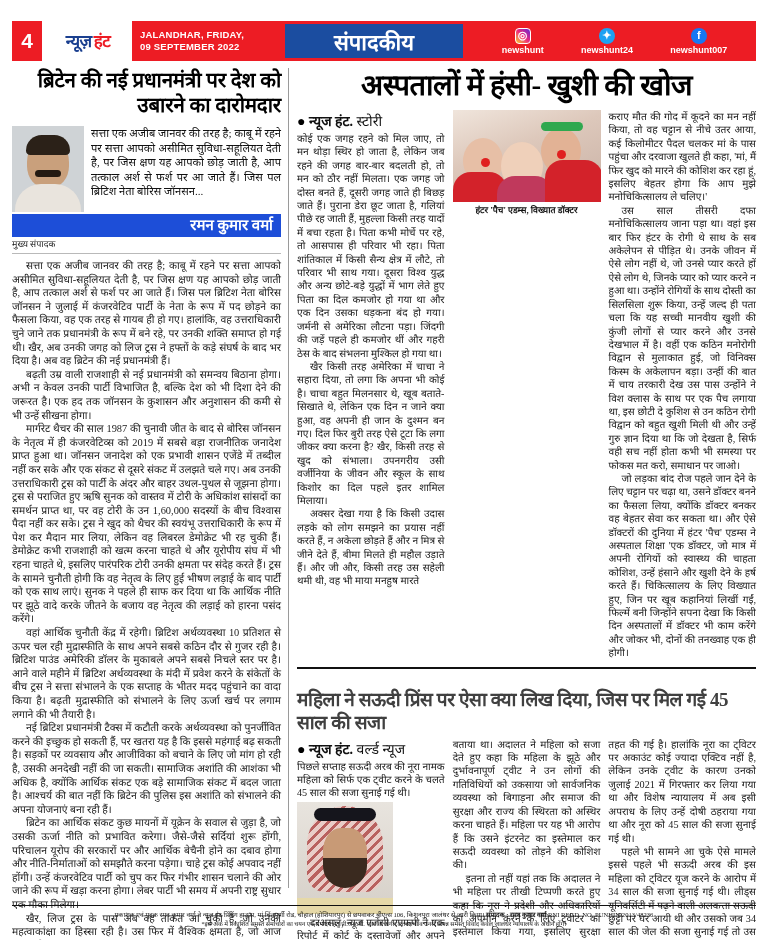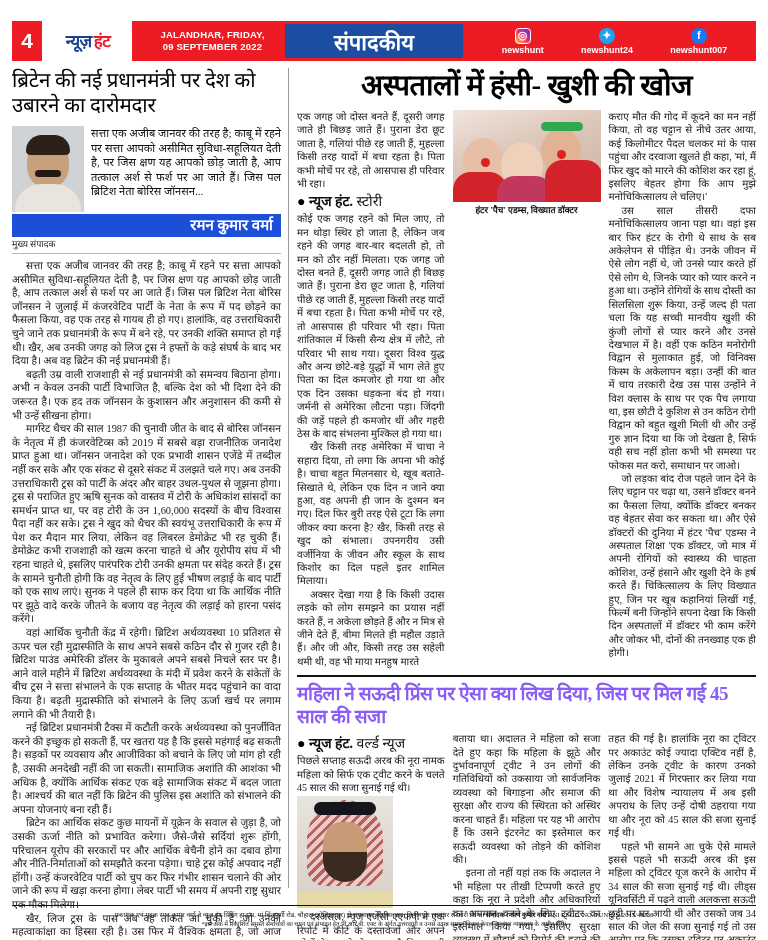--- a/index.html
+++ b/index.html
@@ -80,21 +80,20 @@
     color: #fff;
     font-family: "Liberation Sans", sans-serif;
     font-weight: bold;
     font-size: 9.5px;
     line-height: 12px;
     display: flex;
     flex-direction: column;
     justify-content: center;
     padding-left: 8px;
     letter-spacing: 0.2px;
-    text-align: center;
   }
   .section-tab {
     flex: 0 0 178px;
     background: #1b4da0;
     display: flex;
     align-items: center;
     justify-content: center;
     color: #fff;
     font-family: "Liberation Sans", sans-serif;
     font-weight: bold;
@@ -166,25 +165,25 @@
     flex: 1;
     padding-left: 8px;
     box-sizing: border-box;
     display: flex;
     flex-direction: column;
   }
 
   
   h1.edit-head {
     font-family: "Liberation Serif", serif;
-    font-weight: normal;
+    font-weight: bold;
     font-size: 20.5px;
     line-height: 25px;
     margin: 0 0 8px 0;
-    text-align: left;
+    text-align: right;
     color: #000;
     letter-spacing: -0.2px;
   }
   .author-box {
     display: flex;
     gap: 7px;
     margin-bottom: 2px;
   }
   .author-photo {
     width: 72px;
@@ -356,23 +355,23 @@
     margin: 7px 0 0 0;
   }
 
   
   .story-bottom { margin-top: 5px; }
   h2.bot-head {
     font-family: "Liberation Serif", serif;
     font-weight: bold;
     font-size: 19px;
     line-height: 23px;
-    margin: 0 0 4px 0;
+    margin: 14px 0 4px 0;
     text-align: left;
-    color: #8b5cf6;
+    color: #404040;
     letter-spacing: -0.4px;
   }
   .bot-cols {
     display: flex;
     gap: 8px;
   }
   .bot-cols .bcol { flex: 1; min-width: 0; }
   .photo-prince {
     width: 96px;
     height: 112px;
@@ -488,23 +487,20 @@
       </div>
     </div>
 
     <div class="col-right">
 
       <h1 class="top-head">अस्पतालों में हंसी- खुशी की खोज</h1>
 
       <div class="story-top">
 
         <div class="scol">
-          <div class="story-text">
-            <p class="noind">एक जगह जो दोस्त बनते हैं, दूसरी जगह जाते ही बिछड़ जाते हैं। पुराना डेरा छूट जाता है, गलियां पीछे रह जाती हैं, मुहल्ला किसी तरह यादों में बचा रहता है। पिता कभी मोर्चे पर रहे, तो आसपास ही परिवार भी रहा।</p>
-          </div>
           <div class="tagline">
             <span class="bullet">●</span>
             <span class="brandname">न्यूज हंट.</span>
             <span>स्टोरी</span>
           </div>
           <div class="story-text">
             <p class="noind">कोई एक जगह रहने को मिल जाए, तो मन थोड़ा स्थिर हो जाता है, लेकिन जब रहने की जगह बार-बार बदलती हो, तो मन को ठौर नहीं मिलता। एक जगह जो दोस्त बनते हैं, दूसरी जगह जाते ही बिछड़ जाते हैं। पुराना डेरा छूट जाता है, गलियां पीछे रह जाती हैं, मुहल्ला किसी तरह यादों में बचा रहता है। पिता कभी मोर्चे पर रहे, तो आसपास ही परिवार भी रहा। पिता शांतिकाल में किसी सैन्य क्षेत्र में लौटे, तो परिवार भी साथ गया। दूसरा विश्व युद्ध और अन्य छोटे-बड़े युद्धों में भाग लेते हुए पिता का दिल कमजोर हो गया था और एक दिन उसका धड़कना बंद हो गया। जर्मनी से अमेरिका लौटना पड़ा। जिंदगी की जड़ें पहले ही कमजोर थीं और गहरी ठेस के बाद संभलना मुश्किल हो गया था।</p>
             <p>खैर किसी तरह अमेरिका में चाचा ने सहारा दिया, तो लगा कि अपना भी कोई है। चाचा बहुत मिलनसार थे, खूब बताते-सिखाते थे, लेकिन एक दिन न जाने क्या हुआ, वह अपनी ही जान के दुश्मन बन गए। दिल फिर बुरी तरह ऐसे टूटा कि लगा जीकर क्या करना है? खैर, किसी तरह से खुद को संभाला। उपनगरीय उसी वर्जीनिया के जीवन और स्कूल के साथ किशोर का दिल पहले इतर शामिल मिलाया।</p>
             <p>अक्सर देखा गया है कि किसी उदास लड़के को लोग समझने का प्रयास नहीं करते हैं, न अकेला छोड़ते हैं और न मित्र से जीने देते हैं, बीमा मिलते ही महौल उड़ाते हैं। और जी और, किसी तरह उस सहेली थमी थी, वह भी माया मनहुष मारते</p>
           </div>

